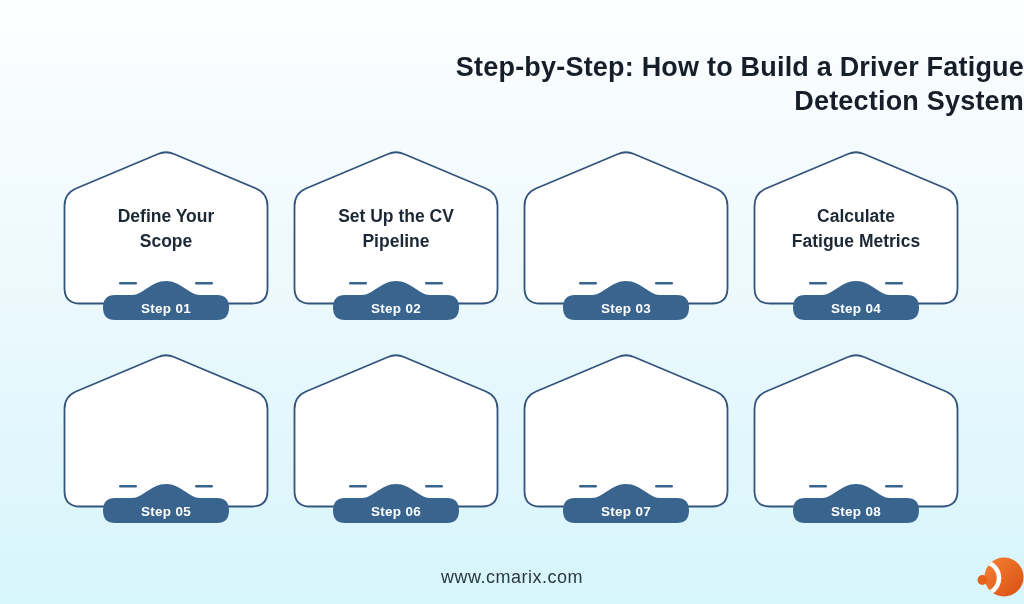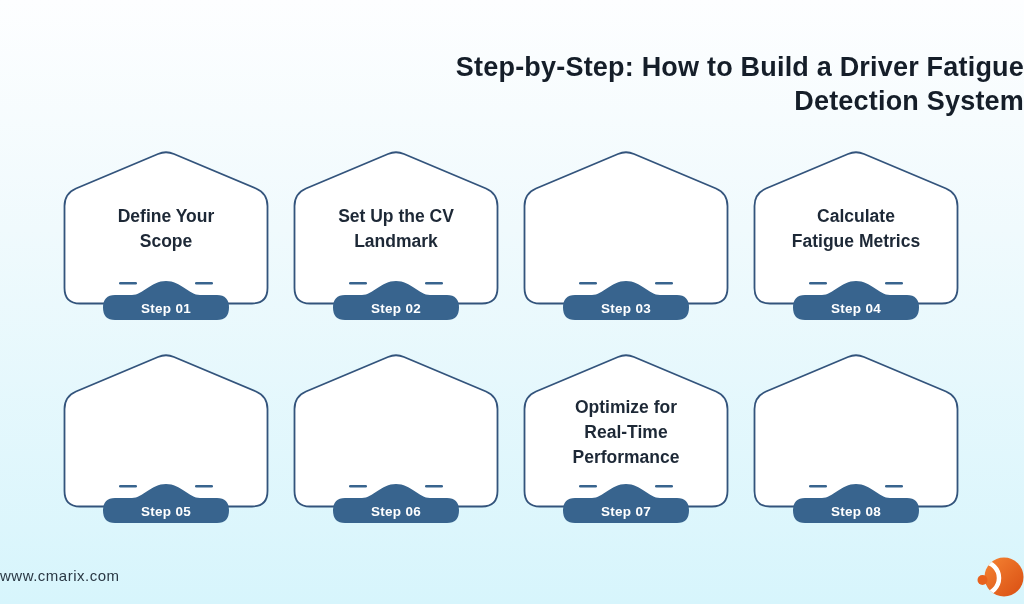--- a/index.html
+++ b/index.html
@@ -50,22 +50,22 @@
     text-align: center;
     white-space: pre-line;
     font-size: 17.5px;
     font-weight: 700;
     line-height: 25px;
     color: var(--card-text);
   }
   .footer-site {
     position: absolute;
     top: 567px; left: 0; right: 0;
-    text-align: left;
-    font-size: 15px;
+    text-align: center;
+    font-size: 18px;
     letter-spacing: 0.5px;
     color: var(--footer-text);
   }
   .brand-logo {
     position: absolute;
     top: 553px; right: 0;
     width: 48px; height: 50px;
   }
 </style>
 </head>
@@ -90,21 +90,21 @@
 
   <div class="card">
     <svg width="206" height="172" viewBox="0 0 206 172">
       <path class="house" d="M 95 4 Q 103 0.5 111 4 L 193 38.5 Q 204.5 43.5 204.5 56 L 204.5 138 Q 204.5 153.5 189 153.5 L 17 153.5 Q 1.5 153.5 1.5 138 L 1.5 56 Q 1.5 43.5 13 38.5 Z"></path>
       <rect class="dash" x="56" y="132" width="18" height="2.6" rx="1.3"></rect>
       <rect class="dash" x="132" y="132" width="18" height="2.6" rx="1.3"></rect>
       <path class="pill" d="M 52 145 H 69 C 80 145 88 131 103 131 C 118 131 126 145 137 145 H 154 Q 166 145 166 157.5 Q 166 170 154 170 H 52 Q 40 170 40 157.5 Q 40 145 52 145 Z"></path>
       <text class="step-label" x="103" y="162.5" text-anchor="middle">Step 02</text>
     </svg>
     <div class="card-title">Set Up the CV
-Landmark</div>
+Pipeline</div>
   </div>
 
   <div class="card">
     <svg width="206" height="172" viewBox="0 0 206 172">
       <path class="house" d="M 95 4 Q 103 0.5 111 4 L 193 38.5 Q 204.5 43.5 204.5 56 L 204.5 138 Q 204.5 153.5 189 153.5 L 17 153.5 Q 1.5 153.5 1.5 138 L 1.5 56 Q 1.5 43.5 13 38.5 Z"></path>
       <rect class="dash" x="56" y="132" width="18" height="2.6" rx="1.3"></rect>
       <rect class="dash" x="132" y="132" width="18" height="2.6" rx="1.3"></rect>
       <path class="pill" d="M 52 145 H 69 C 80 145 88 131 103 131 C 118 131 126 145 137 145 H 154 Q 166 145 166 157.5 Q 166 170 154 170 H 52 Q 40 170 40 157.5 Q 40 145 52 145 Z"></path>
       <text class="step-label" x="103" y="162.5" text-anchor="middle">Step 03</text>
     </svg>
@@ -143,23 +143,20 @@
   </div>
 
   <div class="card">
     <svg width="206" height="172" viewBox="0 0 206 172">
       <path class="house" d="M 95 4 Q 103 0.5 111 4 L 193 38.5 Q 204.5 43.5 204.5 56 L 204.5 138 Q 204.5 153.5 189 153.5 L 17 153.5 Q 1.5 153.5 1.5 138 L 1.5 56 Q 1.5 43.5 13 38.5 Z"></path>
       <rect class="dash" x="56" y="132" width="18" height="2.6" rx="1.3"></rect>
       <rect class="dash" x="132" y="132" width="18" height="2.6" rx="1.3"></rect>
       <path class="pill" d="M 52 145 H 69 C 80 145 88 131 103 131 C 118 131 126 145 137 145 H 154 Q 166 145 166 157.5 Q 166 170 154 170 H 52 Q 40 170 40 157.5 Q 40 145 52 145 Z"></path>
       <text class="step-label" x="103" y="162.5" text-anchor="middle">Step 07</text>
     </svg>
-    <div class="card-title">Optimize for
-Real-Time
-Performance</div>
   </div>
 
   <div class="card">
     <svg width="206" height="172" viewBox="0 0 206 172">
       <path class="house" d="M 95 4 Q 103 0.5 111 4 L 193 38.5 Q 204.5 43.5 204.5 56 L 204.5 138 Q 204.5 153.5 189 153.5 L 17 153.5 Q 1.5 153.5 1.5 138 L 1.5 56 Q 1.5 43.5 13 38.5 Z"></path>
       <rect class="dash" x="56" y="132" width="18" height="2.6" rx="1.3"></rect>
       <rect class="dash" x="132" y="132" width="18" height="2.6" rx="1.3"></rect>
       <path class="pill" d="M 52 145 H 69 C 80 145 88 131 103 131 C 118 131 126 145 137 145 H 154 Q 166 145 166 157.5 Q 166 170 154 170 H 52 Q 40 170 40 157.5 Q 40 145 52 145 Z"></path>
       <text class="step-label" x="103" y="162.5" text-anchor="middle">Step 08</text>
     </svg>

